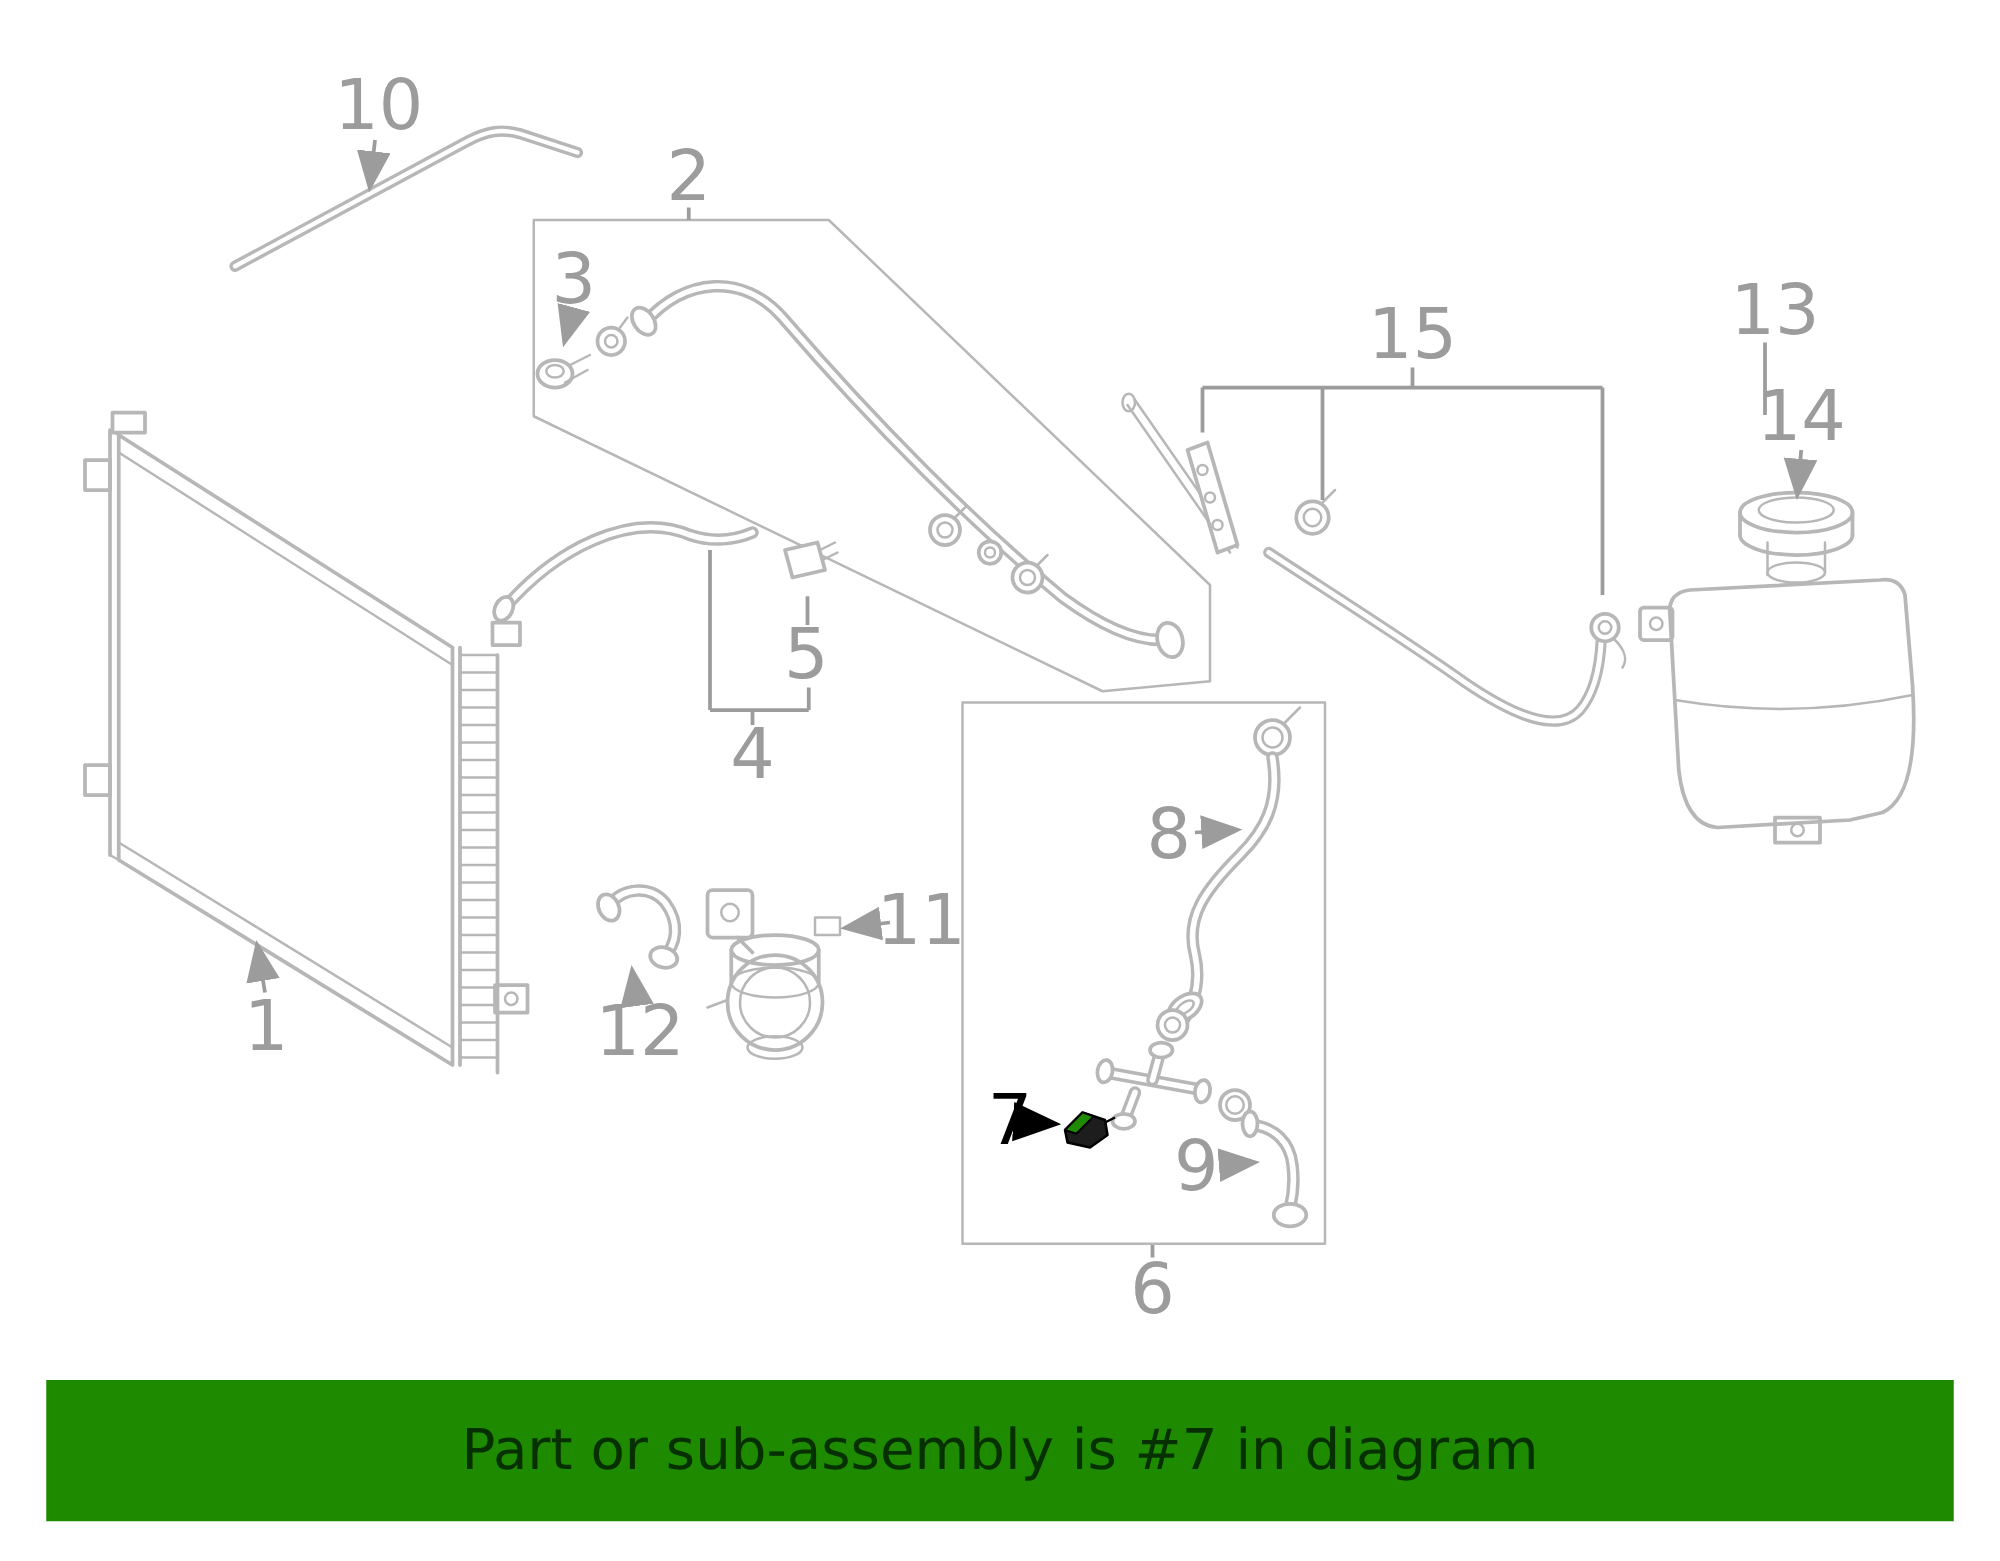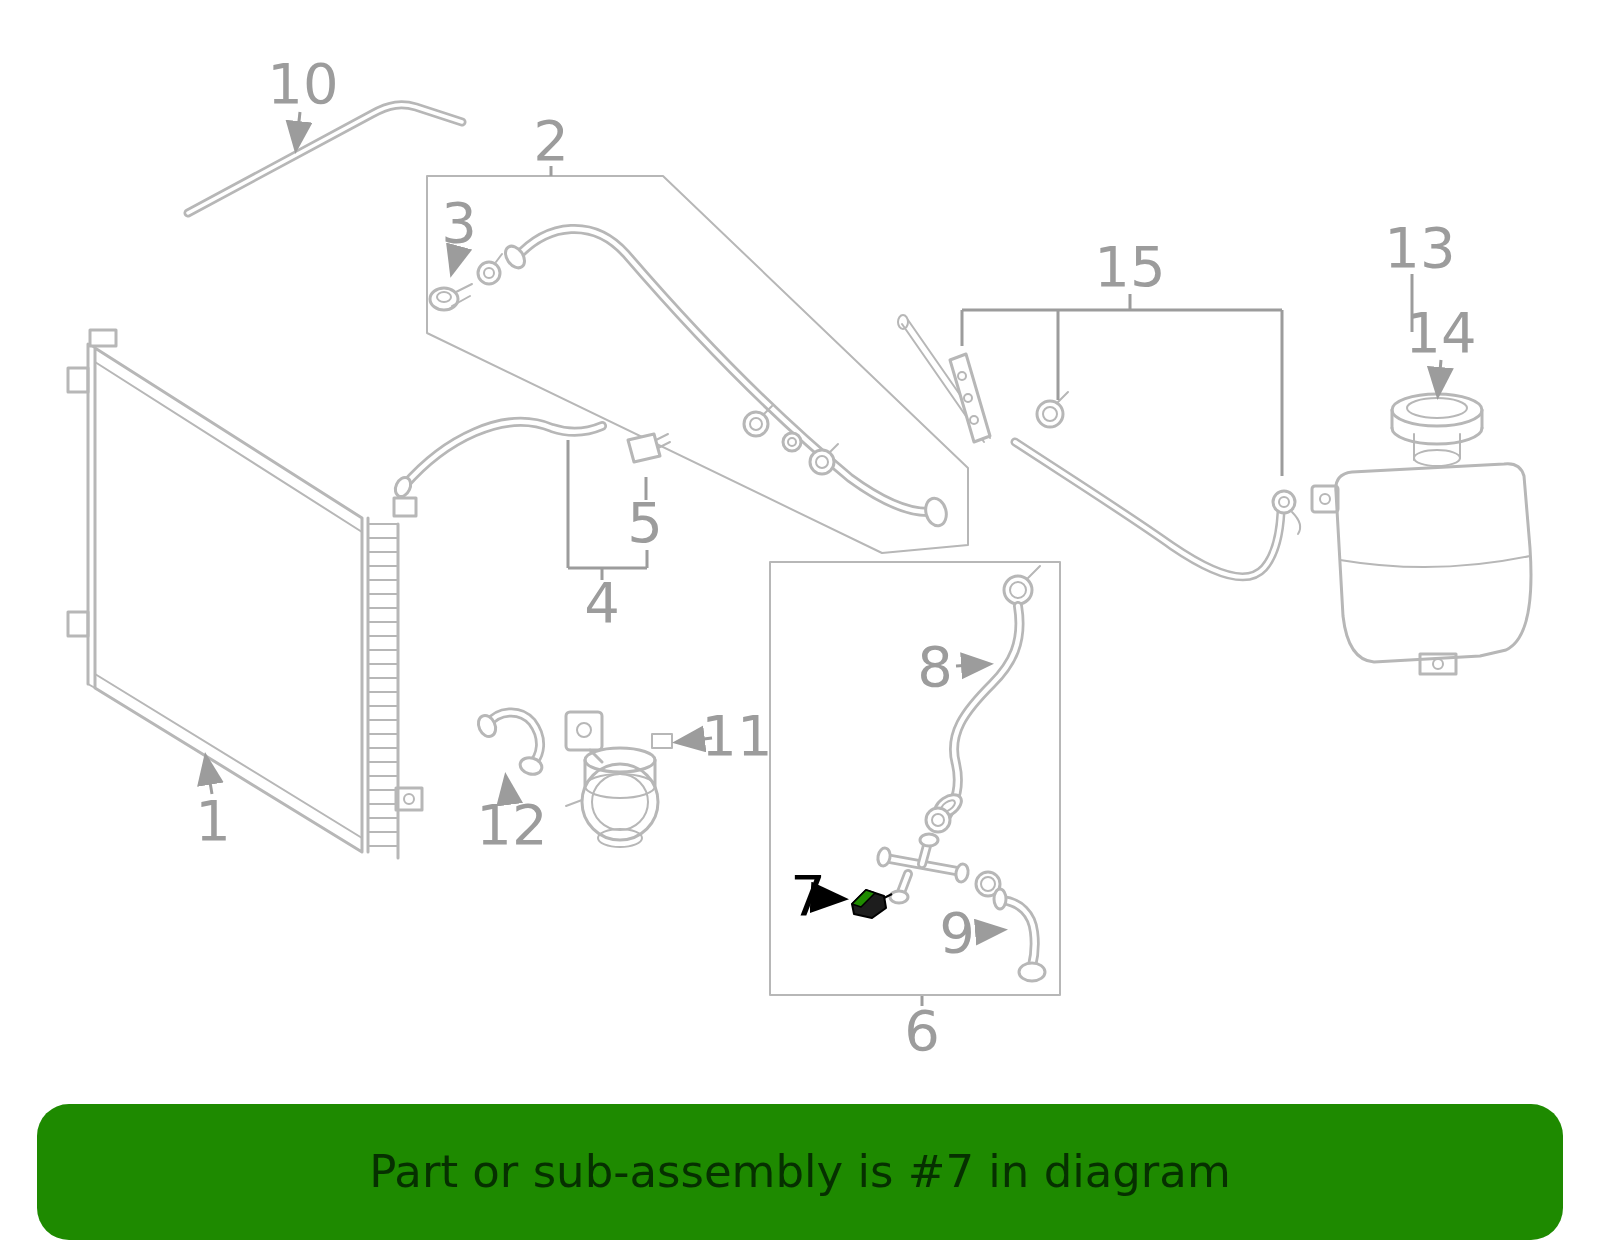--- a/index.html
+++ b/index.html
@@ -24,25 +24,24 @@
   .tube{stroke:var(--line-art);fill:none;stroke-width:10;stroke-linecap:round;}
   .tube-core{stroke:#fff;fill:none;stroke-width:4.5;stroke-linecap:round;}
   .callout{font-family:"DejaVu Sans",sans-serif;font-size:56px;fill:var(--label-gray);}
   .callout-dark{fill:#000;}
   .lead{stroke:var(--label-gray);stroke-width:3;fill:none;}
   .lead-dark{stroke:#000;stroke-width:3.5;fill:none;}
   .hl-body{fill:#1d1d1d;stroke:#000;stroke-width:2;stroke-linejoin:round;}
   .hl-face{fill:var(--highlight-green);stroke:#000;stroke-width:1.5;stroke-linejoin:round;}
   
   .banner{
-    position:absolute;left:37px;right:37px;top:1104px;height:136px;
+    position:absolute;left:37px;right:37px;top:1104px;height:113px;
     background:var(--banner-bg);
     display:flex;flex-direction:row;align-items:center;justify-content:center;
     gap:4px;
-    border-radius:32px;
   }
   .banner-line{
     color:var(--banner-text);
     font-size:45px;line-height:1.35;white-space:nowrap;
   }
 </style>
 </head>
 <body>
 
 <svg class="diagram" width="1600" height="1100" viewBox="0 0 1600 1100">

